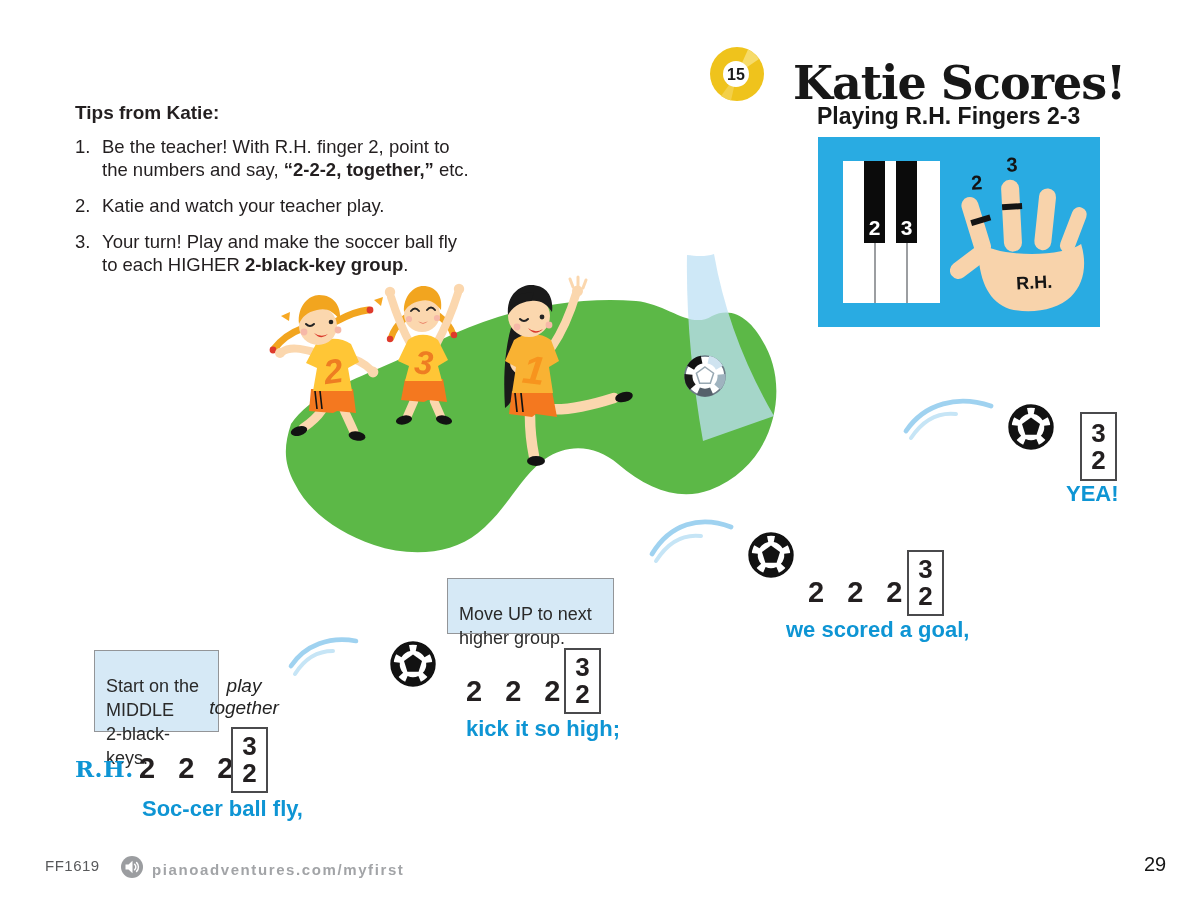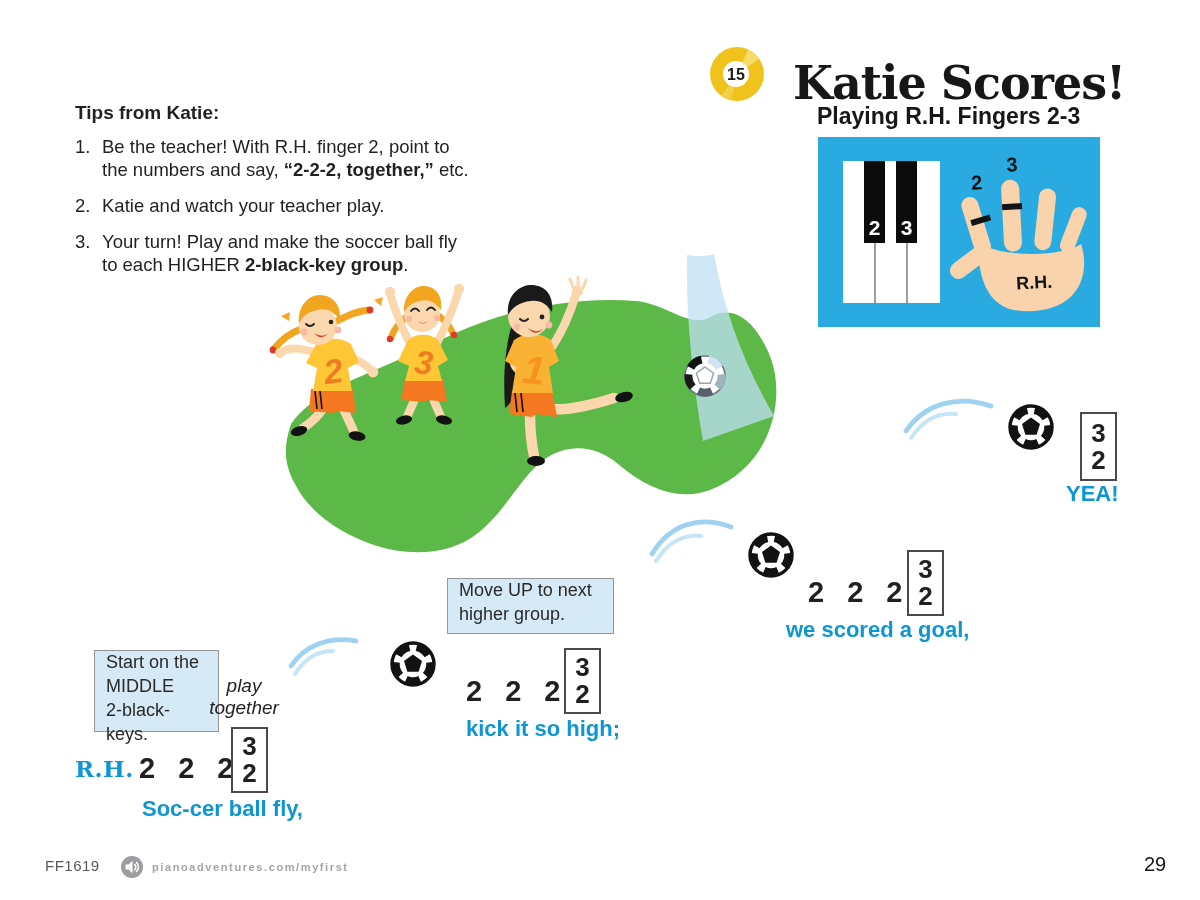--- a/index.html
+++ b/index.html
@@ -35,36 +35,36 @@
   .bkey { position:absolute; top:0; width:21px; height:82px; background:#0b0b0b;
           color:#ffffff; font-weight:bold; font-size:21px; text-align:center;
           display:flex; align-items:flex-end; justify-content:center; padding-bottom:3px; box-sizing:border-box; }
   .bkey.k1 { left:21px; } .bkey.k2 { left:53px; }
   .wdiv { position:absolute; top:82px; height:60px; width:1.5px; background:#9c9ea1; }
   .hand-svg { position:absolute; left:132px; top:16px; }
 
   
   .callout {
     background:#d6e9f6; border:1.3px solid #939598;
-    font-size:18px; line-height:1.33; color:#2a2a2a; padding:0 11px; box-sizing:border-box;
+    font-size:18px; line-height:1.33; color:#2a2a2a; padding:24px 11px; box-sizing:border-box;
   }
   .annotation { font-style:italic; font-size:19px; line-height:1.18; color:#232323; text-align:center; }
   .rh-label { font-family:"DejaVu Serif", serif; font-weight:bold; font-size:23px; color:#0e95d4; letter-spacing:0.5px; }
   .notes { display:flex; gap:23px; font-weight:bold; font-size:29px; color:#231f20; }
   .chordbox {
     width:33px; border:2px solid #4a4a4c; background:#ffffff;
     display:flex; flex-direction:column; align-items:center; justify-content:center;
     font-weight:bold; font-size:26px; line-height:27px; color:#231f20;
   }
   .lyric { font-weight:bold; font-size:22px; color:#0e95d4; white-space:nowrap; }
 
   
   .foot-code { left:45px; top:857px; font-size:15px; color:#58595b; letter-spacing:0.5px; }
   .speaker-icon { left:120px; top:855px; width:24px; height:24px; }
-  .foot-site { left:152px; top:861px; font-size:11px; font-weight:bold; color:#a2a4a7; letter-spacing:1.6px; }
+  .foot-site { left:152px; top:861px; font-size:15px; font-weight:bold; color:#a2a4a7; letter-spacing:1.6px; }
   .foot-page { left:1144px; top:853px; font-size:20px; font-weight:normal; color:#171717; }
 
   .illustration { left:0; top:0; pointer-events:none; }
 </style>
 </head>
 <body>
 
 <div class="page">
 
   <svg class="abs illustration" width="1200" height="900" viewBox="0 0 1200 900">

